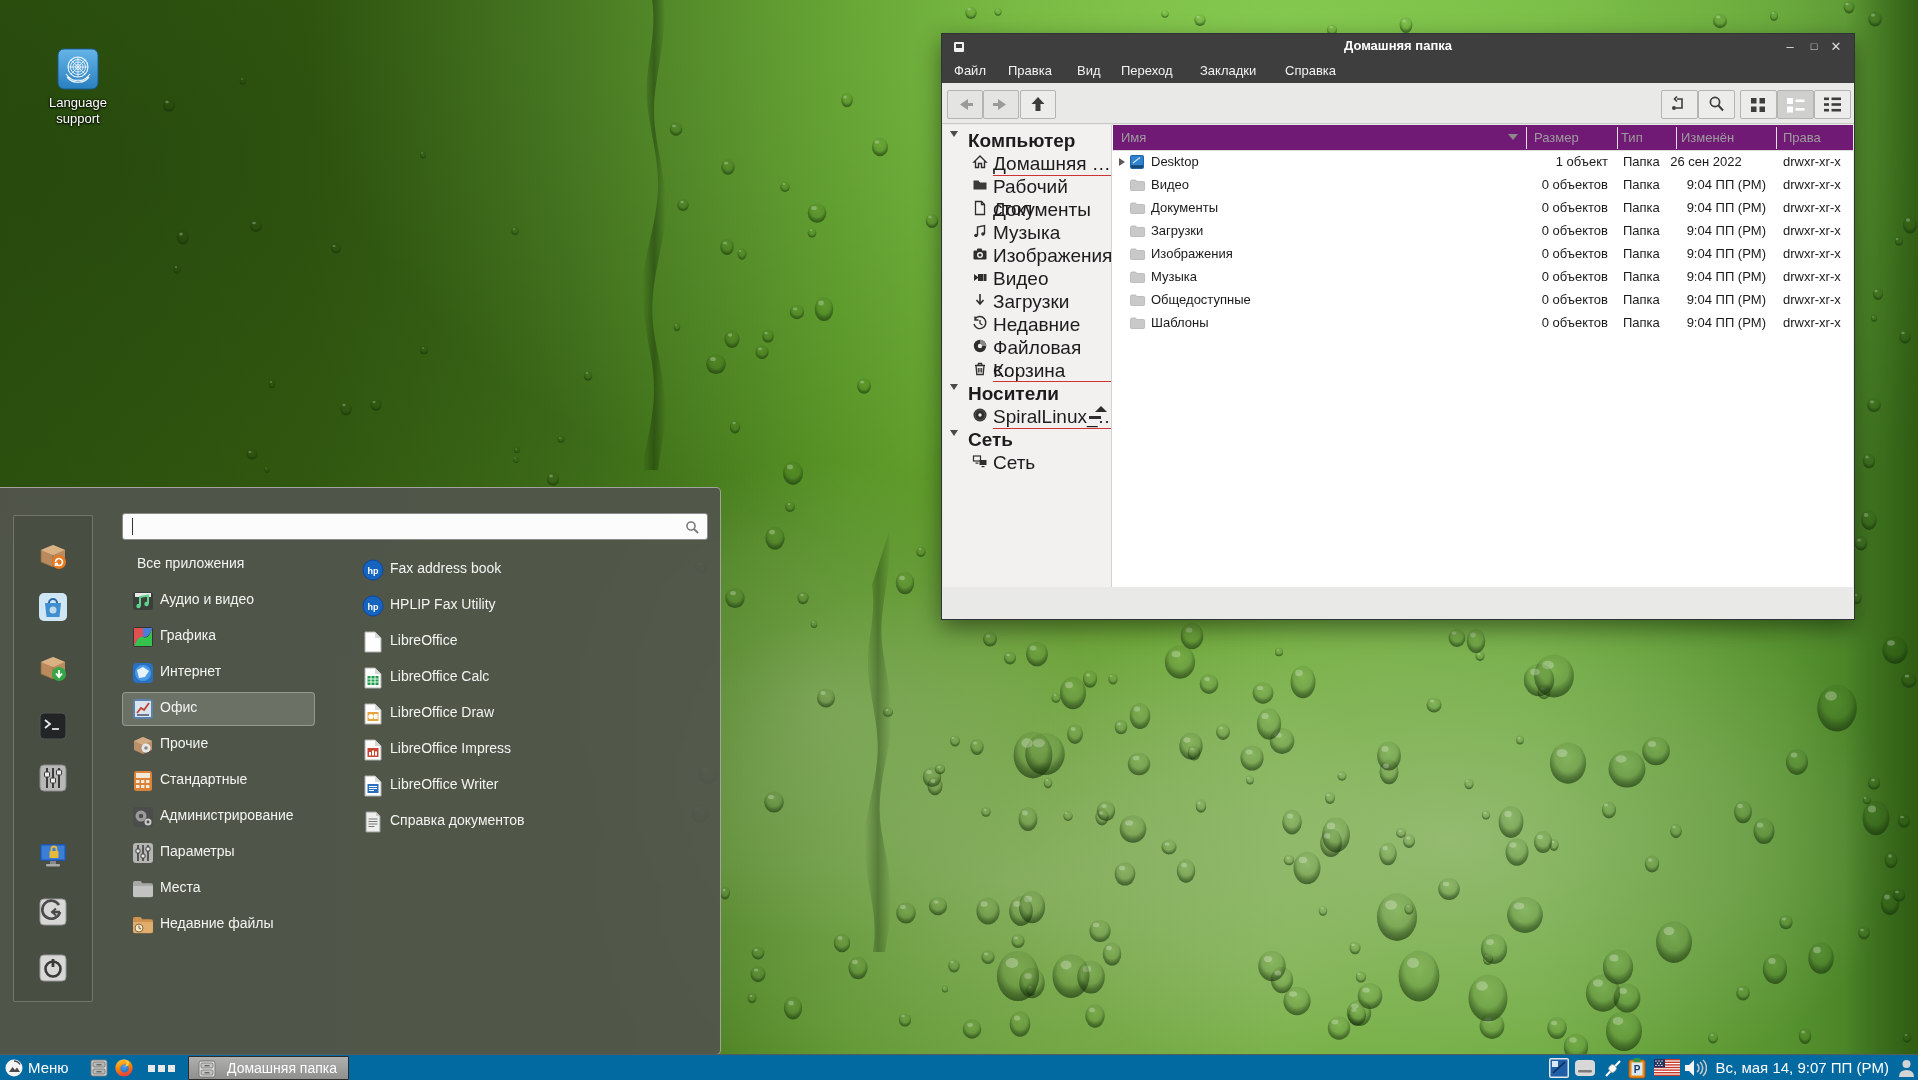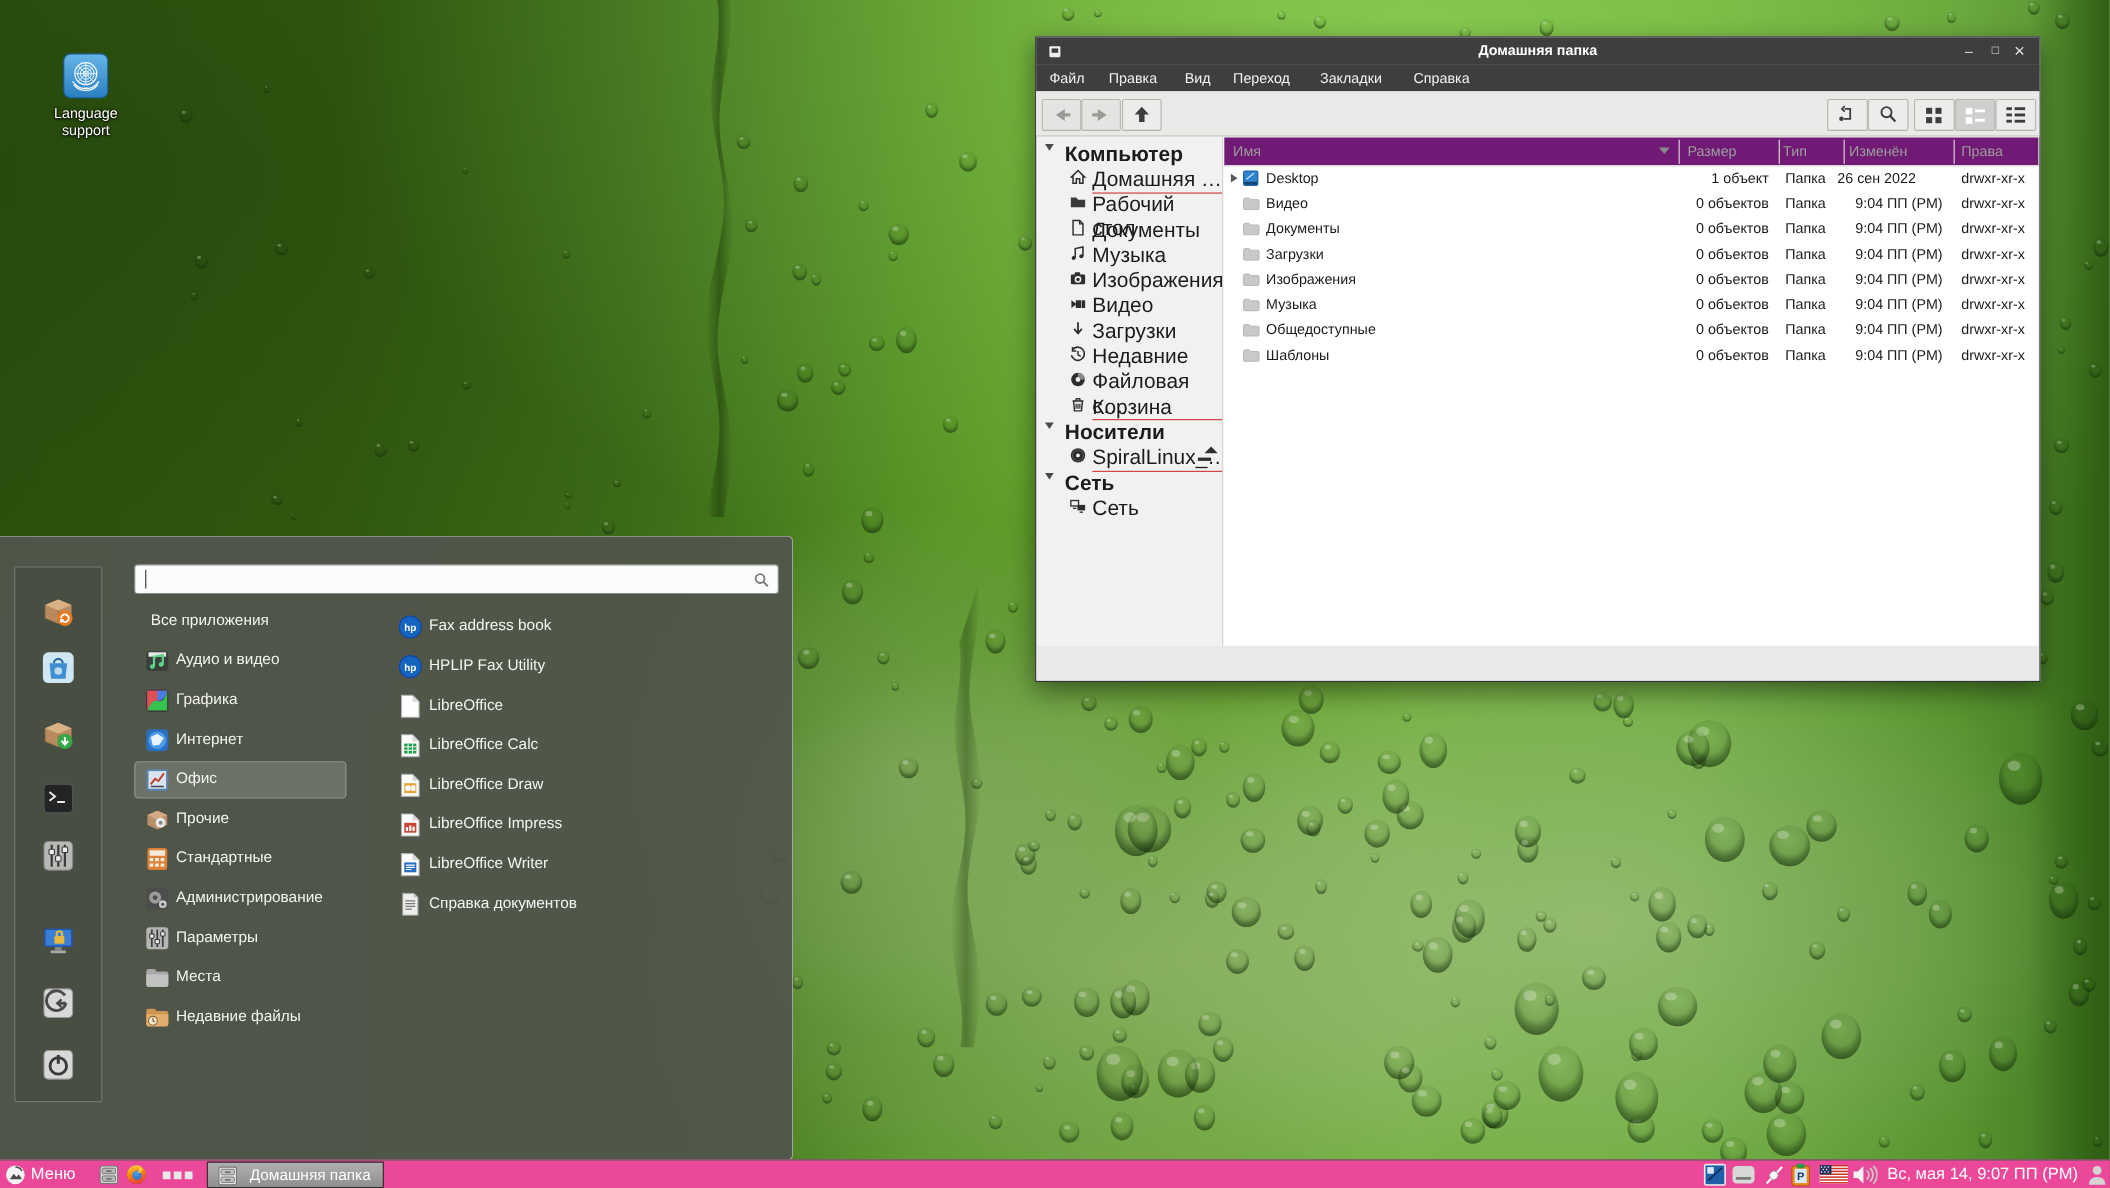--- a/index.html
+++ b/index.html
@@ -42,21 +42,21 @@
   border:1px solid rgba(150,150,146,0.55); border-radius:2px;}
 #searchbox { position:absolute; left:122px; top:25px; width:586px; height:27px; background:#fcfcfc;
   border:1px solid #8a8a86; border-radius:3px; }
 .cat { position:absolute; left:137px; font-size:14px; color:#f4f4f2; }
 .app { position:absolute; left:390px; font-size:14px; color:#f4f4f2; }
 #catsel { position:absolute; left:122px; top:204px; width:193px; height:34px; background:rgba(255,255,255,0.17);
   border:1px solid rgba(255,255,255,0.28); border-radius:4px;}
 .mico { position:absolute; width:24px; height:24px; }
 
 
-#taskbar { position:absolute; left:0; top:1054px; width:1918px; height:26px; background:#ec4899; border-top:1px solid #5a5a5a;}
+#taskbar { position:absolute; left:0; top:1054px; width:1918px; height:26px; background:#0369a1; border-top:1px solid #5a5a5a;}
 #taskbar .menu-txt { position:absolute; left:28px; top:4px; color:#fff; font-size:15px; }
 #taskbtn { position:absolute; left:188px; top:1px; width:161px; height:24px;
   background:linear-gradient(#b0b0af,#8f8f8e); border:1px solid #2c2c2c; border-radius:1px; }
 #taskbtn span { position:absolute; left:38px; top:3px; font-size:14px; color:#fdfdfd; }
 #clock { position:absolute; right:29px; top:4px; color:#fff; font-size:15px; }
 </style>
 </head>
 <body>
 <svg id="screen" width="1918" height="1080" viewBox="0 0 1918 1080">
 <defs>

